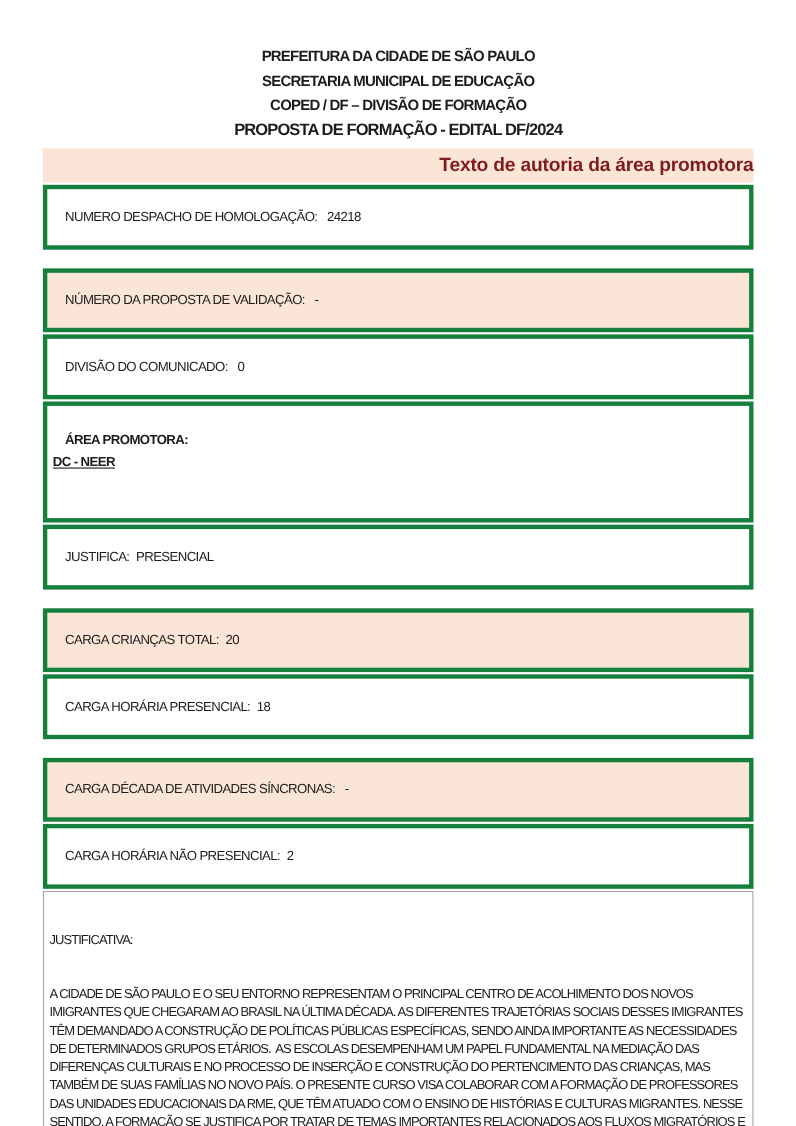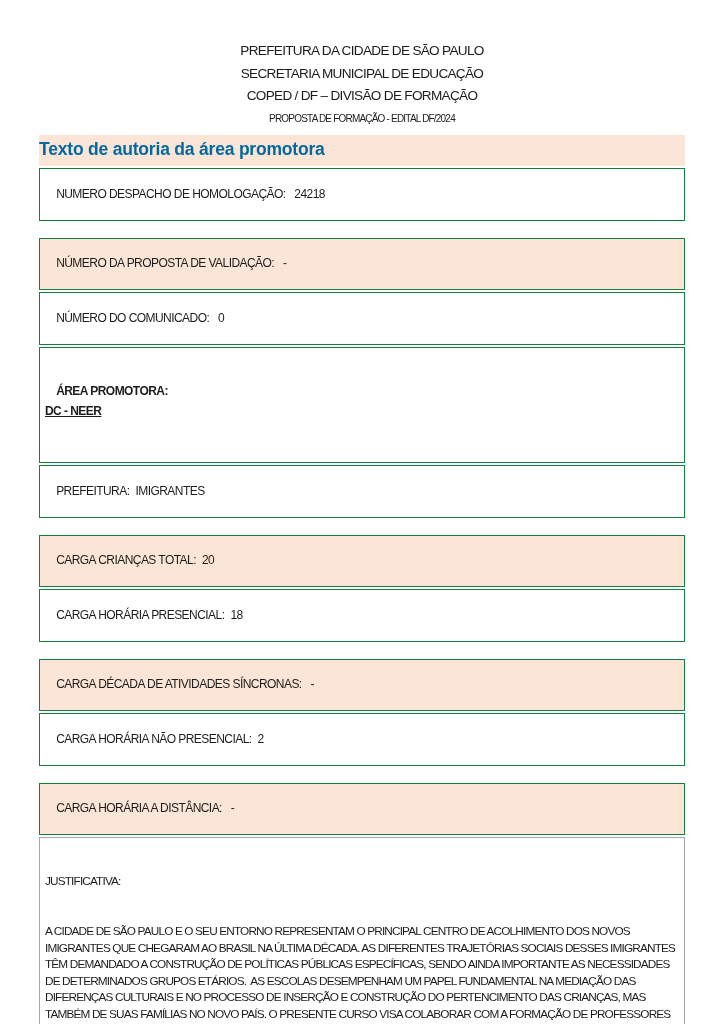--- a/index.html
+++ b/index.html
@@ -12,53 +12,53 @@
     position:relative;
   }
   .doc{
     position:absolute;
     left:39px; top:0;
     width:646px;
   }
   
   .header{ text-align:center; padding-top:40px; }
   .h-line{
-    font-weight:normal;
+    font-weight:bold;
     font-size:13.6px;
     line-height:22.5px;
     letter-spacing:-0.7px;
     white-space:nowrap;
   }
-  .h-line.big{ font-size:10px; letter-spacing:-0.8px; }
+  .h-line.big{ font-size:15px; letter-spacing:-0.8px; }
   
   .banner{
     margin-top:5px;
     background:#fbe5d6;
-    color:#0369a1;
+    color:#7f1d1d;
     font-weight:bold;
     font-size:17.5px;
     letter-spacing:-0.2px;
-    text-align:left;
+    text-align:right;
     padding:4px 0 6px 0;
   }
   
   .row{
-    border:1px solid #15803d;
+    border:4px solid #15803d;
     background:#ffffff;
     margin-top:2px;
     padding:2px 5px 2px 5px;
     font-size:12px;
     letter-spacing:-0.55px;
     line-height:15.5px;
     white-space:pre-wrap;
   }
   .row.shaded{ background:#fbe5d6;margin-top:17px; }
   .row.bold{ font-weight:bold; }
   .row .val{ margin-left:6px; }
-  .row.two-line{ line-height:19.5px; padding-top:15px; padding-bottom:2px; }
+  .row.two-line{ line-height:19.5px; padding-top:3px; padding-bottom:2px; }
   .row.two-line .val{ display:block; margin-left:0;text-decoration:underline; }
   
   .block{
     border:1px solid #a6a6a6;
     background:#ffffff;
     margin-top:2px;
     padding:2px 6px 4px 5px;
     font-size:11.8px;
     letter-spacing:-0.85px;
     line-height:16.6px;
@@ -83,51 +83,48 @@
 
   <div class="row">
     <span class="lbl">NUMERO DESPACHO DE HOMOLOGAÇÃO: </span><span class="val">24218</span>
   </div>
 
   <div class="row shaded">
     <span class="lbl">NÚMERO DA PROPOSTA DE VALIDAÇÃO: </span><span class="val">-</span>
   </div>
 
   <div class="row">
-    <span class="lbl">NÚMERO DO COMUNICADO: </span><span class="val">0</span>
+    <span class="lbl">DIVISÃO DO COMUNICADO: </span><span class="val">0</span>
   </div>
 
 
   <div class="row bold two-line">
     <span class="lbl">ÁREA PROMOTORA:</span><span class="val">DC - NEER</span>
   </div>
 
 
   <div class="row">
-    <span class="lbl">PREFEITURA:</span><span class="val">IMIGRANTES</span>
+    <span class="lbl">JUSTIFICA:</span><span class="val">PRESENCIAL</span>
   </div>
 
   <div class="row shaded">
     <span class="lbl">CARGA CRIANÇAS TOTAL:</span><span class="val">20</span>
   </div>
 
   <div class="row">
     <span class="lbl">CARGA HORÁRIA PRESENCIAL:</span><span class="val">18</span>
   </div>
 
   <div class="row shaded">
     <span class="lbl">CARGA DÉCADA DE ATIVIDADES SÍNCRONAS: </span><span class="val">-</span>
   </div>
 
   <div class="row">
     <span class="lbl">CARGA HORÁRIA NÃO PRESENCIAL:</span><span class="val">2</span>
   </div>
 
-  <div class="row shaded">
-    <span class="lbl">CARGA HORÁRIA A DISTÂNCIA: </span><span class="val">-</span>
-  </div>
 
   <div class="block">
     <div class="blk-title">JUSTIFICATIVA:</div>
     <div class="blk-body">A CIDADE DE SÃO PAULO E O SEU ENTORNO REPRESENTAM O PRINCIPAL CENTRO DE ACOLHIMENTO DOS NOVOS IMIGRANTES QUE CHEGARAM AO BRASIL NA ÚLTIMA DÉCADA. AS DIFERENTES TRAJETÓRIAS SOCIAIS DESSES IMIGRANTES TÊM DEMANDADO A CONSTRUÇÃO DE POLÍTICAS PÚBLICAS ESPECÍFICAS, SENDO AINDA IMPORTANTE AS NECESSIDADES DE DETERMINADOS GRUPOS ETÁRIOS.  AS ESCOLAS DESEMPENHAM UM PAPEL FUNDAMENTAL NA MEDIAÇÃO DAS DIFERENÇAS CULTURAIS E NO PROCESSO DE INSERÇÃO E CONSTRUÇÃO DO PERTENCIMENTO DAS CRIANÇAS, MAS TAMBÉM DE SUAS FAMÍLIAS NO NOVO PAÍS. O PRESENTE CURSO VISA COLABORAR COM A FORMAÇÃO DE PROFESSORES DAS UNIDADES EDUCACIONAIS DA RME, QUE TÊM ATUADO COM O ENSINO DE HISTÓRIAS E CULTURAS MIGRANTES. NESSE SENTIDO, A FORMAÇÃO SE JUSTIFICA POR TRATAR DE TEMAS IMPORTANTES RELACIONADOS AOS FLUXOS MIGRATÓRIOS E ACOLHIMENTO E QUE VISAM FAVORECER O TRABALHO DE PROFISSIONAIS DE EDUCAÇÃO PARA O ENSINO E APRENDIZAGEM DE BEBÊS, CRIANÇAS, JOVENS E ADULTOS.</div>
   </div>
 
 </div>
 
 </body></html>

